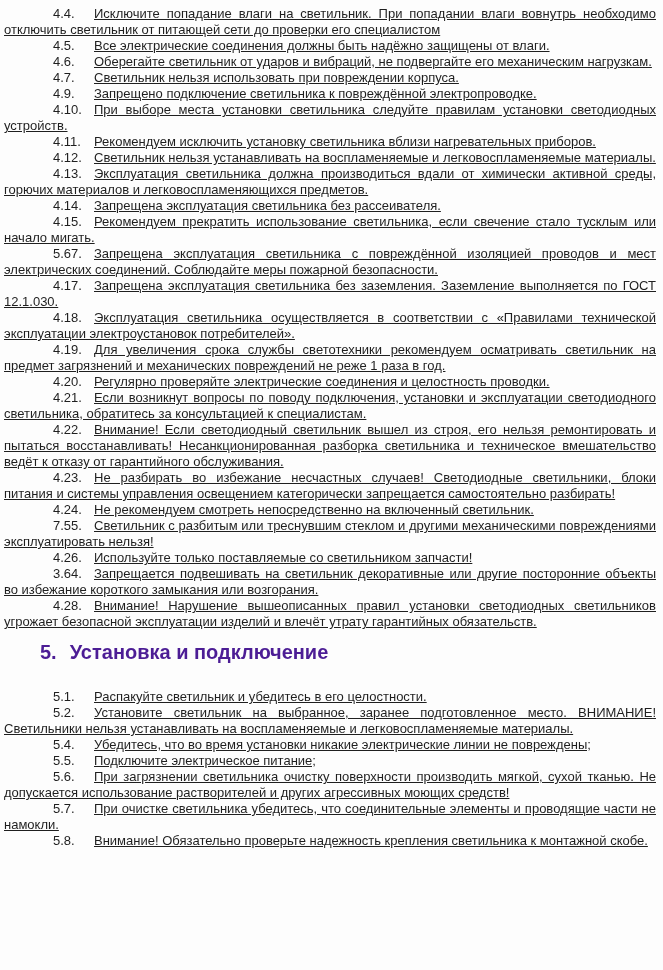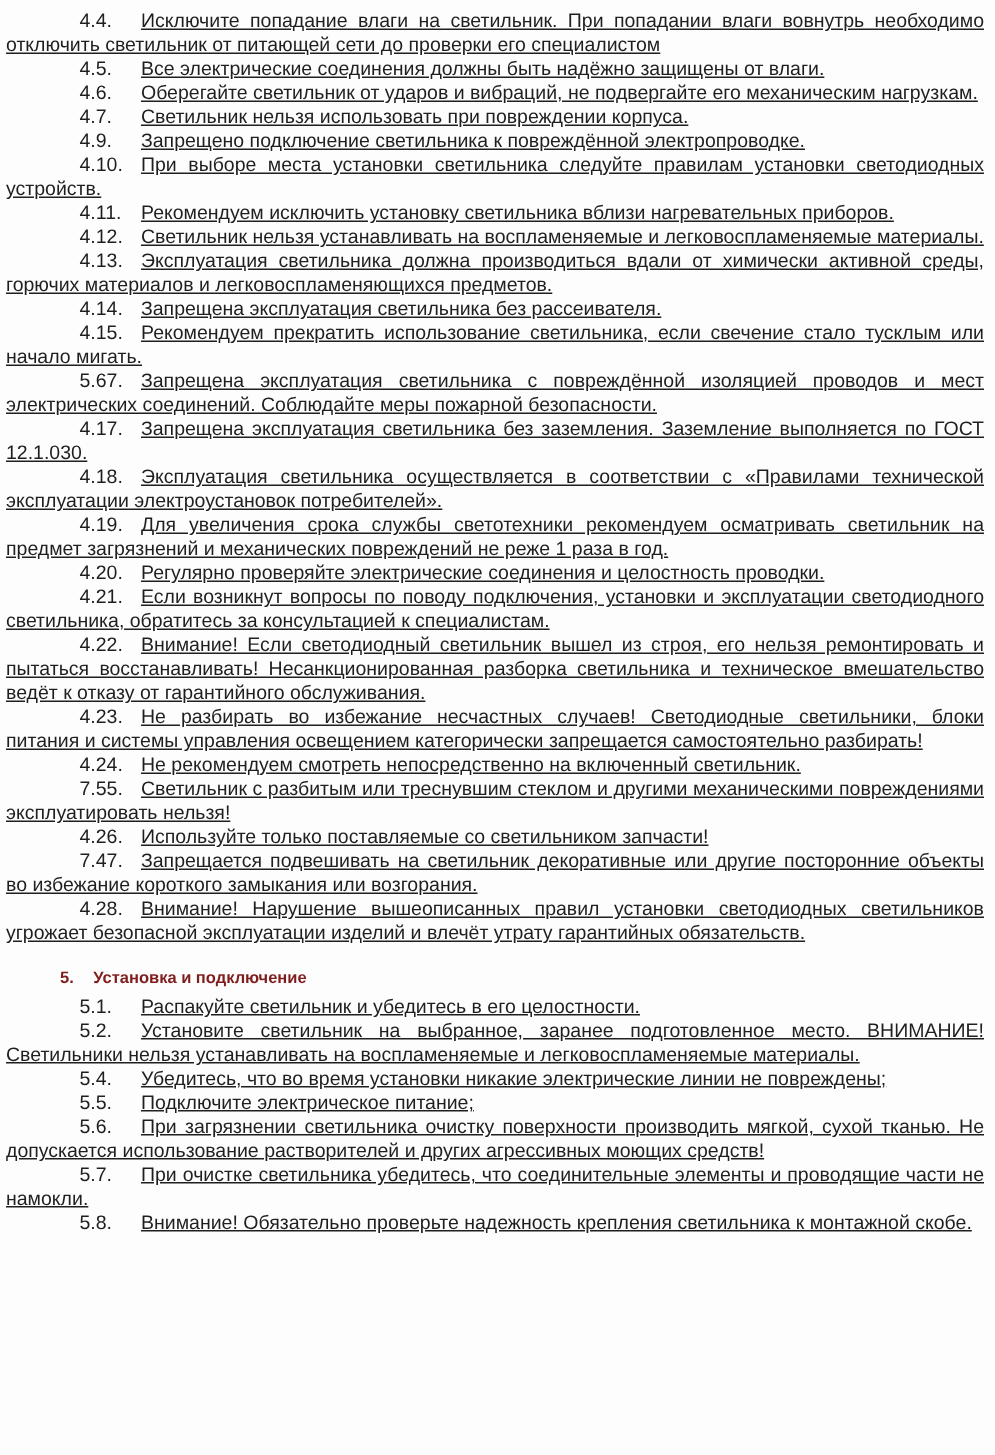--- a/index.html
+++ b/index.html
@@ -24,27 +24,27 @@
     text-align: justify;
     text-indent: 49px;
     text-decoration: underline;
   }
   .num {
     display: inline-block;
     min-width: 41px;
     text-indent: 0;
   }
   h2.heading {
-    font-size: 11px;
+    font-size: 20px;
     line-height: 19px;
     font-weight: bold;
-    margin: 13px 0 1px 0;
+    margin: 13px 0 27px 0;
     padding-left: 36px;
     text-indent: 0;
-    color: #7f1d1d;
+    color: #4c1d95;
   }
   .h-num {
     display: inline-block;
     margin-right: 13px;
   }
 </style>
 </head>
 <body>
 
 <div class="page">
@@ -65,21 +65,21 @@
     <p class="item"><span class="num">4.17.</span><span>Запрещена эксплуатация светильника без заземления. Заземление выполняется по ГОСТ 12.1.030.</span></p>
     <p class="item"><span class="num">4.18.</span><span>Эксплуатация светильника осуществляется в соответствии с «Правилами технической эксплуатации электроустановок потребителей».</span></p>
     <p class="item"><span class="num">4.19.</span><span>Для увеличения срока службы светотехники рекомендуем осматривать светильник на предмет загрязнений и механических повреждений не реже 1 раза в год.</span></p>
     <p class="item"><span class="num">4.20.</span><span>Регулярно проверяйте электрические соединения и целостность проводки.</span></p>
     <p class="item"><span class="num">4.21.</span><span>Если возникнут вопросы по поводу подключения, установки и эксплуатации светодиодного светильника, обратитесь за консультацией к специалистам.</span></p>
     <p class="item"><span class="num">4.22.</span><span>Внимание! Если светодиодный светильник вышел из строя, его нельзя ремонтировать и пытаться восстанавливать! Несанкционированная разборка светильника и техническое вмешательство ведёт к отказу от гарантийного обслуживания.</span></p>
     <p class="item"><span class="num">4.23.</span><span>Не разбирать во избежание несчастных случаев! Светодиодные светильники, блоки питания и системы управления освещением категорически запрещается самостоятельно разбирать!</span></p>
     <p class="item"><span class="num">4.24.</span><span>Не рекомендуем смотреть непосредственно на включенный светильник.</span></p>
     <p class="item"><span class="num">7.55.</span><span>Светильник с разбитым или треснувшим стеклом и другими механическими повреждениями эксплуатировать нельзя!</span></p>
     <p class="item"><span class="num">4.26.</span><span>Используйте только поставляемые со светильником запчасти!</span></p>
-    <p class="item"><span class="num">7.47.</span><span>Запрещается подвешивать на светильник декоративные или другие посторонние объекты во избежание короткого замыкания или возгорания.</span></p>
+    <p class="item"><span class="num">3.64.</span><span>Запрещается подвешивать на светильник декоративные или другие посторонние объекты во избежание короткого замыкания или возгорания.</span></p>
     <p class="item"><span class="num">4.28.</span><span>Внимание! Нарушение вышеописанных правил установки светодиодных светильников угрожает безопасной эксплуатации изделий и влечёт утрату гарантийных обязательств.</span></p>
   </section>
 
   <h2 class="heading"><span class="h-num">5.</span><span>Установка и подключение</span></h2>
 
   <section>
     <p class="item"><span class="num">5.1.</span><span>Распакуйте светильник и убедитесь в его целостности.</span></p>
     <p class="item"><span class="num">5.2.</span><span>Установите светильник на выбранное, заранее подготовленное место. ВНИМАНИЕ! Светильники нельзя устанавливать на воспламеняемые и легковоспламеняемые материалы.</span></p>
     <p class="item"><span class="num">5.4.</span><span>Убедитесь, что во время установки никакие электрические линии не повреждены;</span></p>
     <p class="item"><span class="num">5.5.</span><span>Подключите электрическое питание;</span></p>

